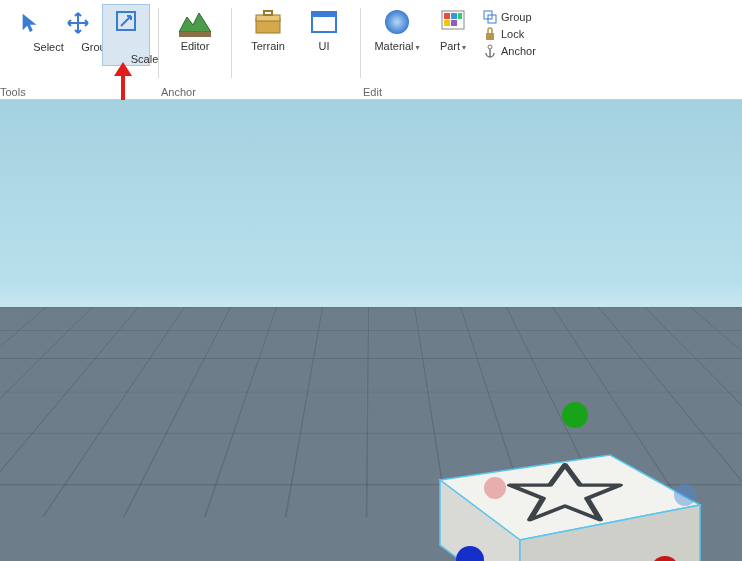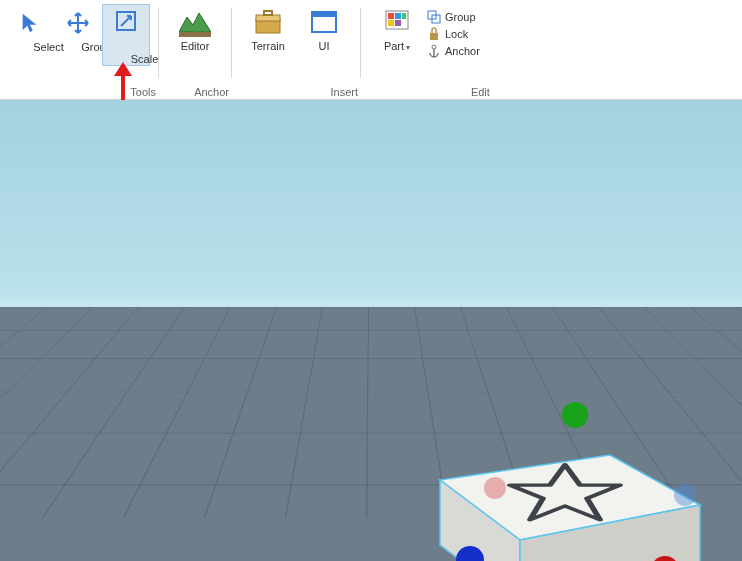--- a/index.html
+++ b/index.html
@@ -7,21 +7,21 @@
   .ribbon { display: flex; align-items: flex-start; background: #fff; border-bottom: 1px solid #d0d0d0; height: 100px; padding-top: 4px; }
   .tool-btn { display: flex; flex-direction: column; align-items: center; justify-content: flex-start; width: 48px; height: 62px; padding-top: 4px; cursor: pointer; border: 1px solid transparent; }
   .tool-btn.active { background: #d8e6f2; border: 1px solid #a5c7e3; gap: 16px; }
   .tool-btn .ico { width: 28px; height: 28px; display: flex; align-items: center; justify-content: center; }
   .tool-btn .lbl { margin-top: 4px; font-size: 11px; margin-left: 37px; }
   .big-btn { display: flex; flex-direction: column; align-items: center; justify-content: flex-start; width: 56px; height: 62px; padding-top: 2px; cursor: pointer; }
   .big-btn .ico { width: 32px; height: 32px; display:flex;align-items:center;justify-content:center;}
   .big-btn .lbl { margin-top: 2px; font-size: 11px; }
   .group { display: flex; flex-direction: column; align-items: center; padding: 0 6px; height: 96px; position: relative;}
   .group-row { display: flex; }
-  .group-label { font-size: 11px; color: #666; position: absolute; bottom: 2px; left:0; right:0; text-align:right;}
+  .group-label { font-size: 11px; color: #666; position: absolute; bottom: 2px; left:0; right:0; text-align:left;}
   .sep { width: 1px; background: #d8d8d8; height: 70px; margin: 4px 2px 0 2px;}
   .mode-col { display:flex; flex-direction:column; gap:4px; padding:4px 6px 0 6px; height:62px;}
   .mode-row { display:flex; align-items:center; gap:4px; font-size:11px;}
   .mode-row select { font-size:11px; height:18px; border:1px solid #aaa; background:#fff;}
   .chk { width:12px; height:12px; border:1px solid #888; background:#fff; display:inline-block;}
   .sidecol { display:flex; flex-direction:column; gap:3px; padding:6px 4px 0 2px; font-size:11px;}
   .side-item { display:flex; align-items:center; gap:4px; cursor:pointer; color:#333;}
   .side-item .sico { width:14px;height:14px;display:flex;align-items:center;justify-content:center;}
   .dd { font-size:8px; color:#666; margin-left:2px;}
   .viewport { width:742px; height:461px; position:relative; overflow:hidden;
@@ -114,27 +114,40 @@
       <div class="big-btn">
         <span class="ico">
           <svg width="30" height="28" viewBox="0 0 30 28">
               <rect x="3" y="4" width="24" height="20" fill="none" stroke="#3a7bd5" stroke-width="2"></rect>
               <rect x="3" y="4" width="24" height="5" fill="#3a7bd5"></rect>
             </svg>
         </span>
         <span class="lbl">UI</span>
       </div>
     </div>
-    <div class="group-label">Insert</div>
   </div>
 
   <div class="sep"></div>
 
   <div class="group">
     <div class="group-row">
+      <div class="big-btn">
+        <span class="ico">
+          <svg width="30" height="30" viewBox="0 0 30 30">
+              <defs>
+                <radialGradient id="mg">
+                  <stop offset="0%" stop-color="#b6d9f2"></stop>
+                  <stop offset="100%" stop-color="#3a7bd5"></stop>
+                </radialGradient>
+              </defs>
+              <circle cx="15" cy="15" r="12" fill="url(#mg)"></circle>
+            </svg>
+        </span>
+        <span class="lbl"><span>Material</span><span class="dd">▾</span></span>
+      </div>
       <div class="big-btn">
         <span class="ico">
           <svg width="30" height="30" viewBox="0 0 30 30">
               <rect x="4" y="4" width="22" height="18" fill="#fff" stroke="#888"></rect>
               <rect x="6" y="6" width="6" height="6" fill="#e74c3c"></rect>
               <rect x="13" y="6" width="6" height="6" fill="#3498db"></rect>
               <rect x="20" y="6" width="4" height="6" fill="#2ecc71"></rect>
               <rect x="6" y="13" width="6" height="6" fill="#f1c40f"></rect>
               <rect x="13" y="13" width="6" height="6" fill="#9b59b6"></rect>
             </svg>

